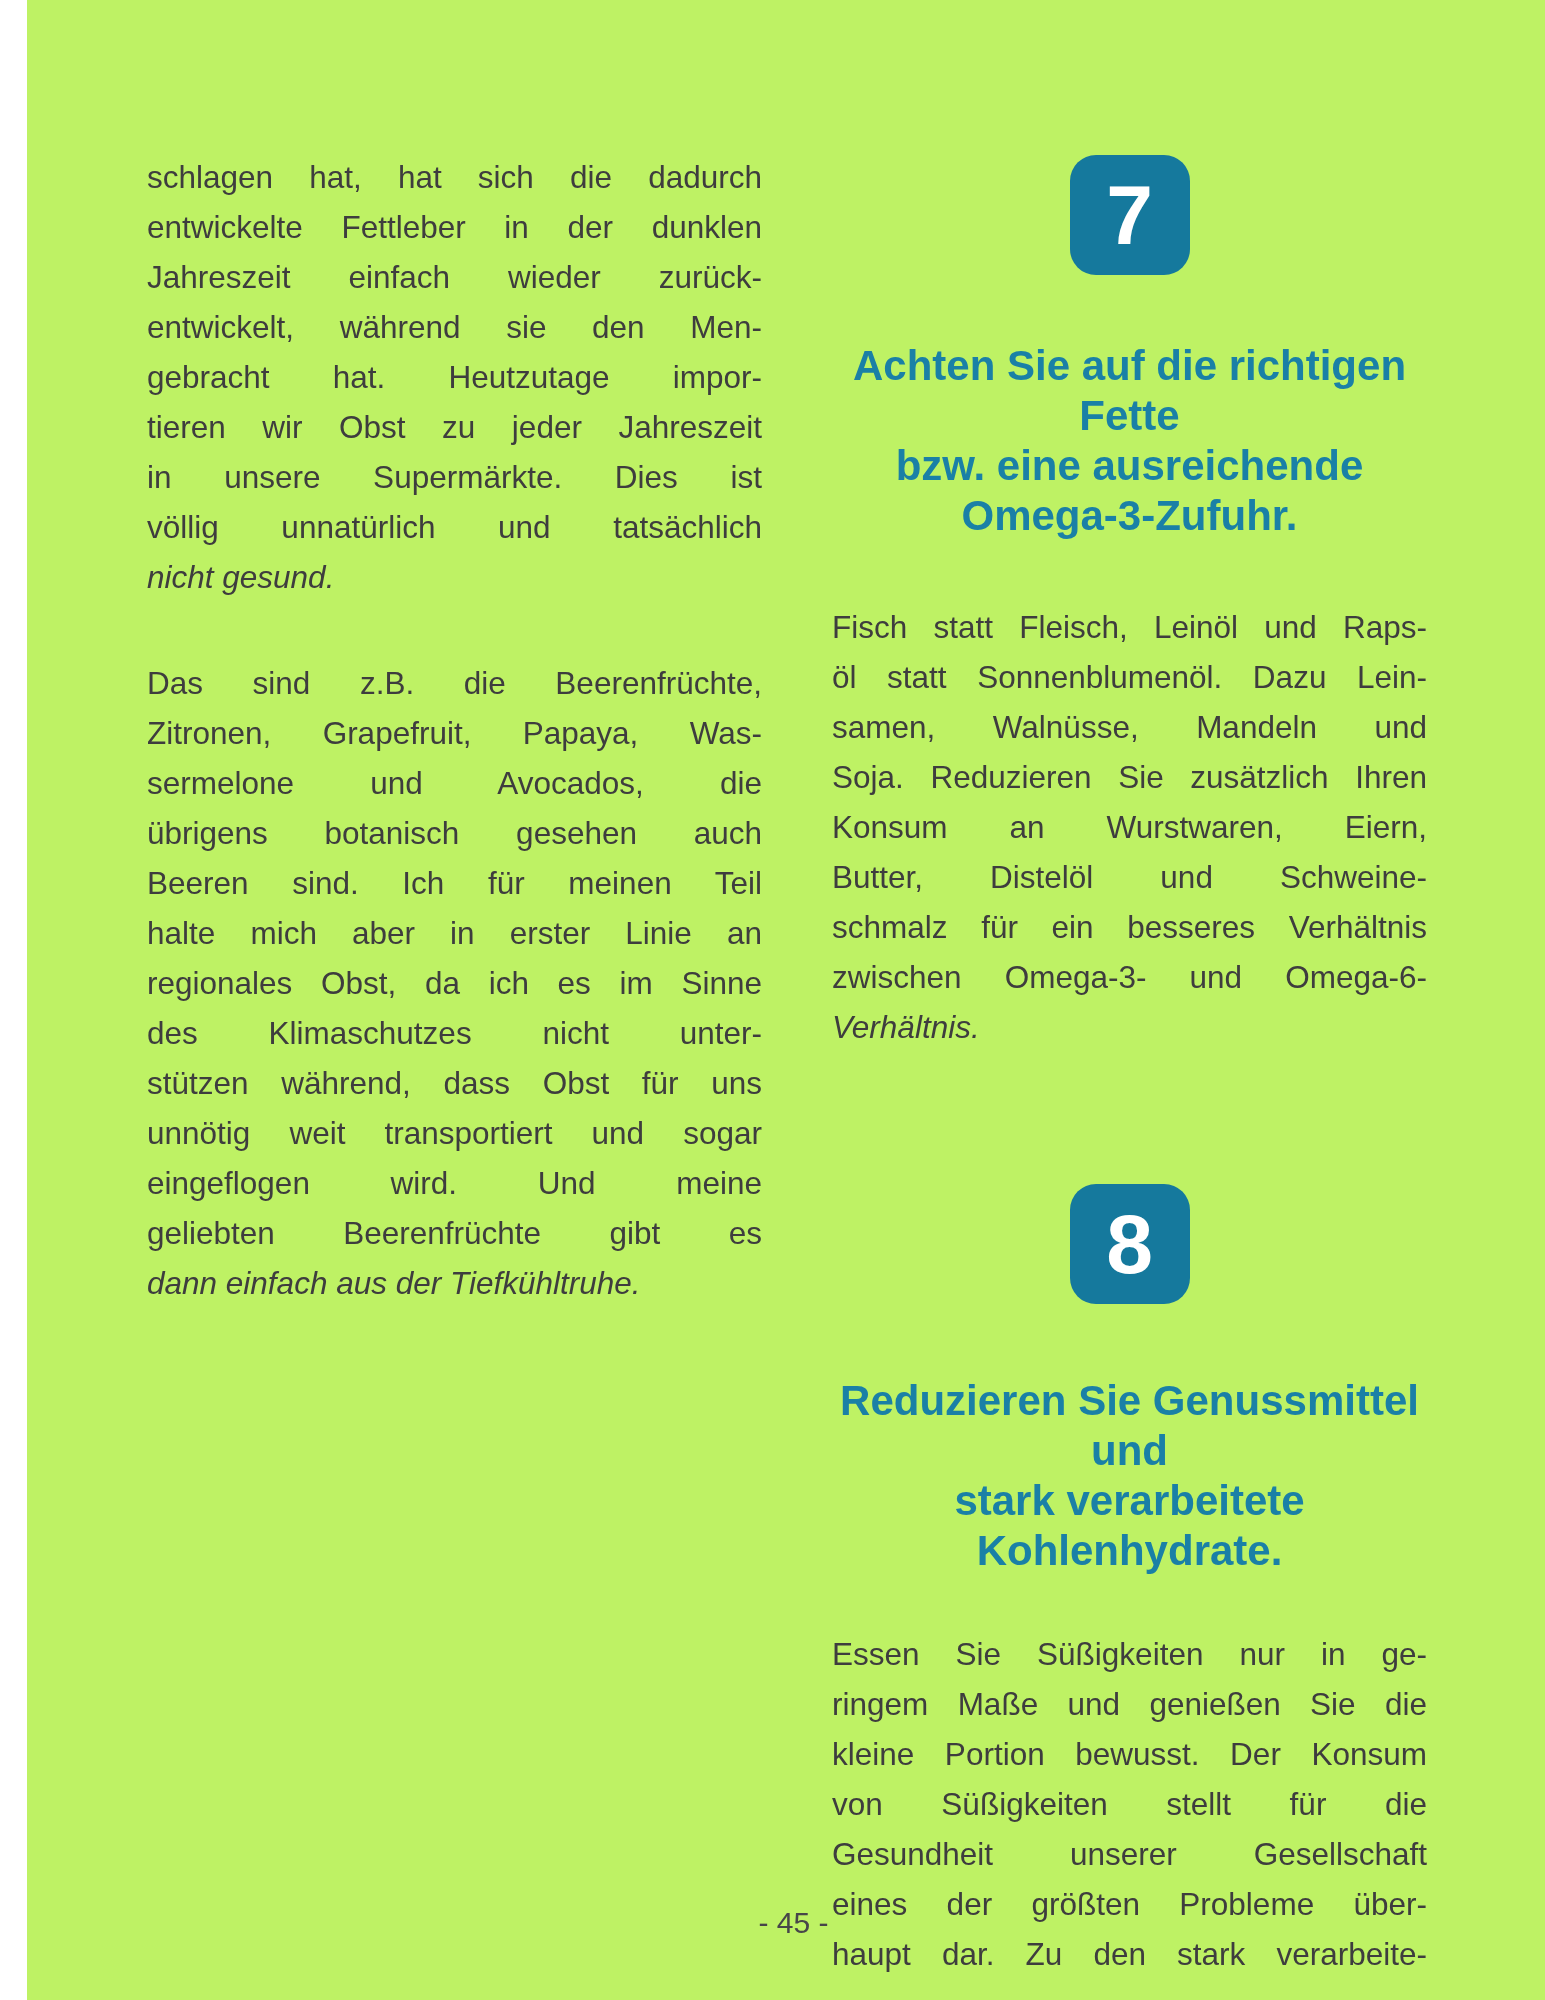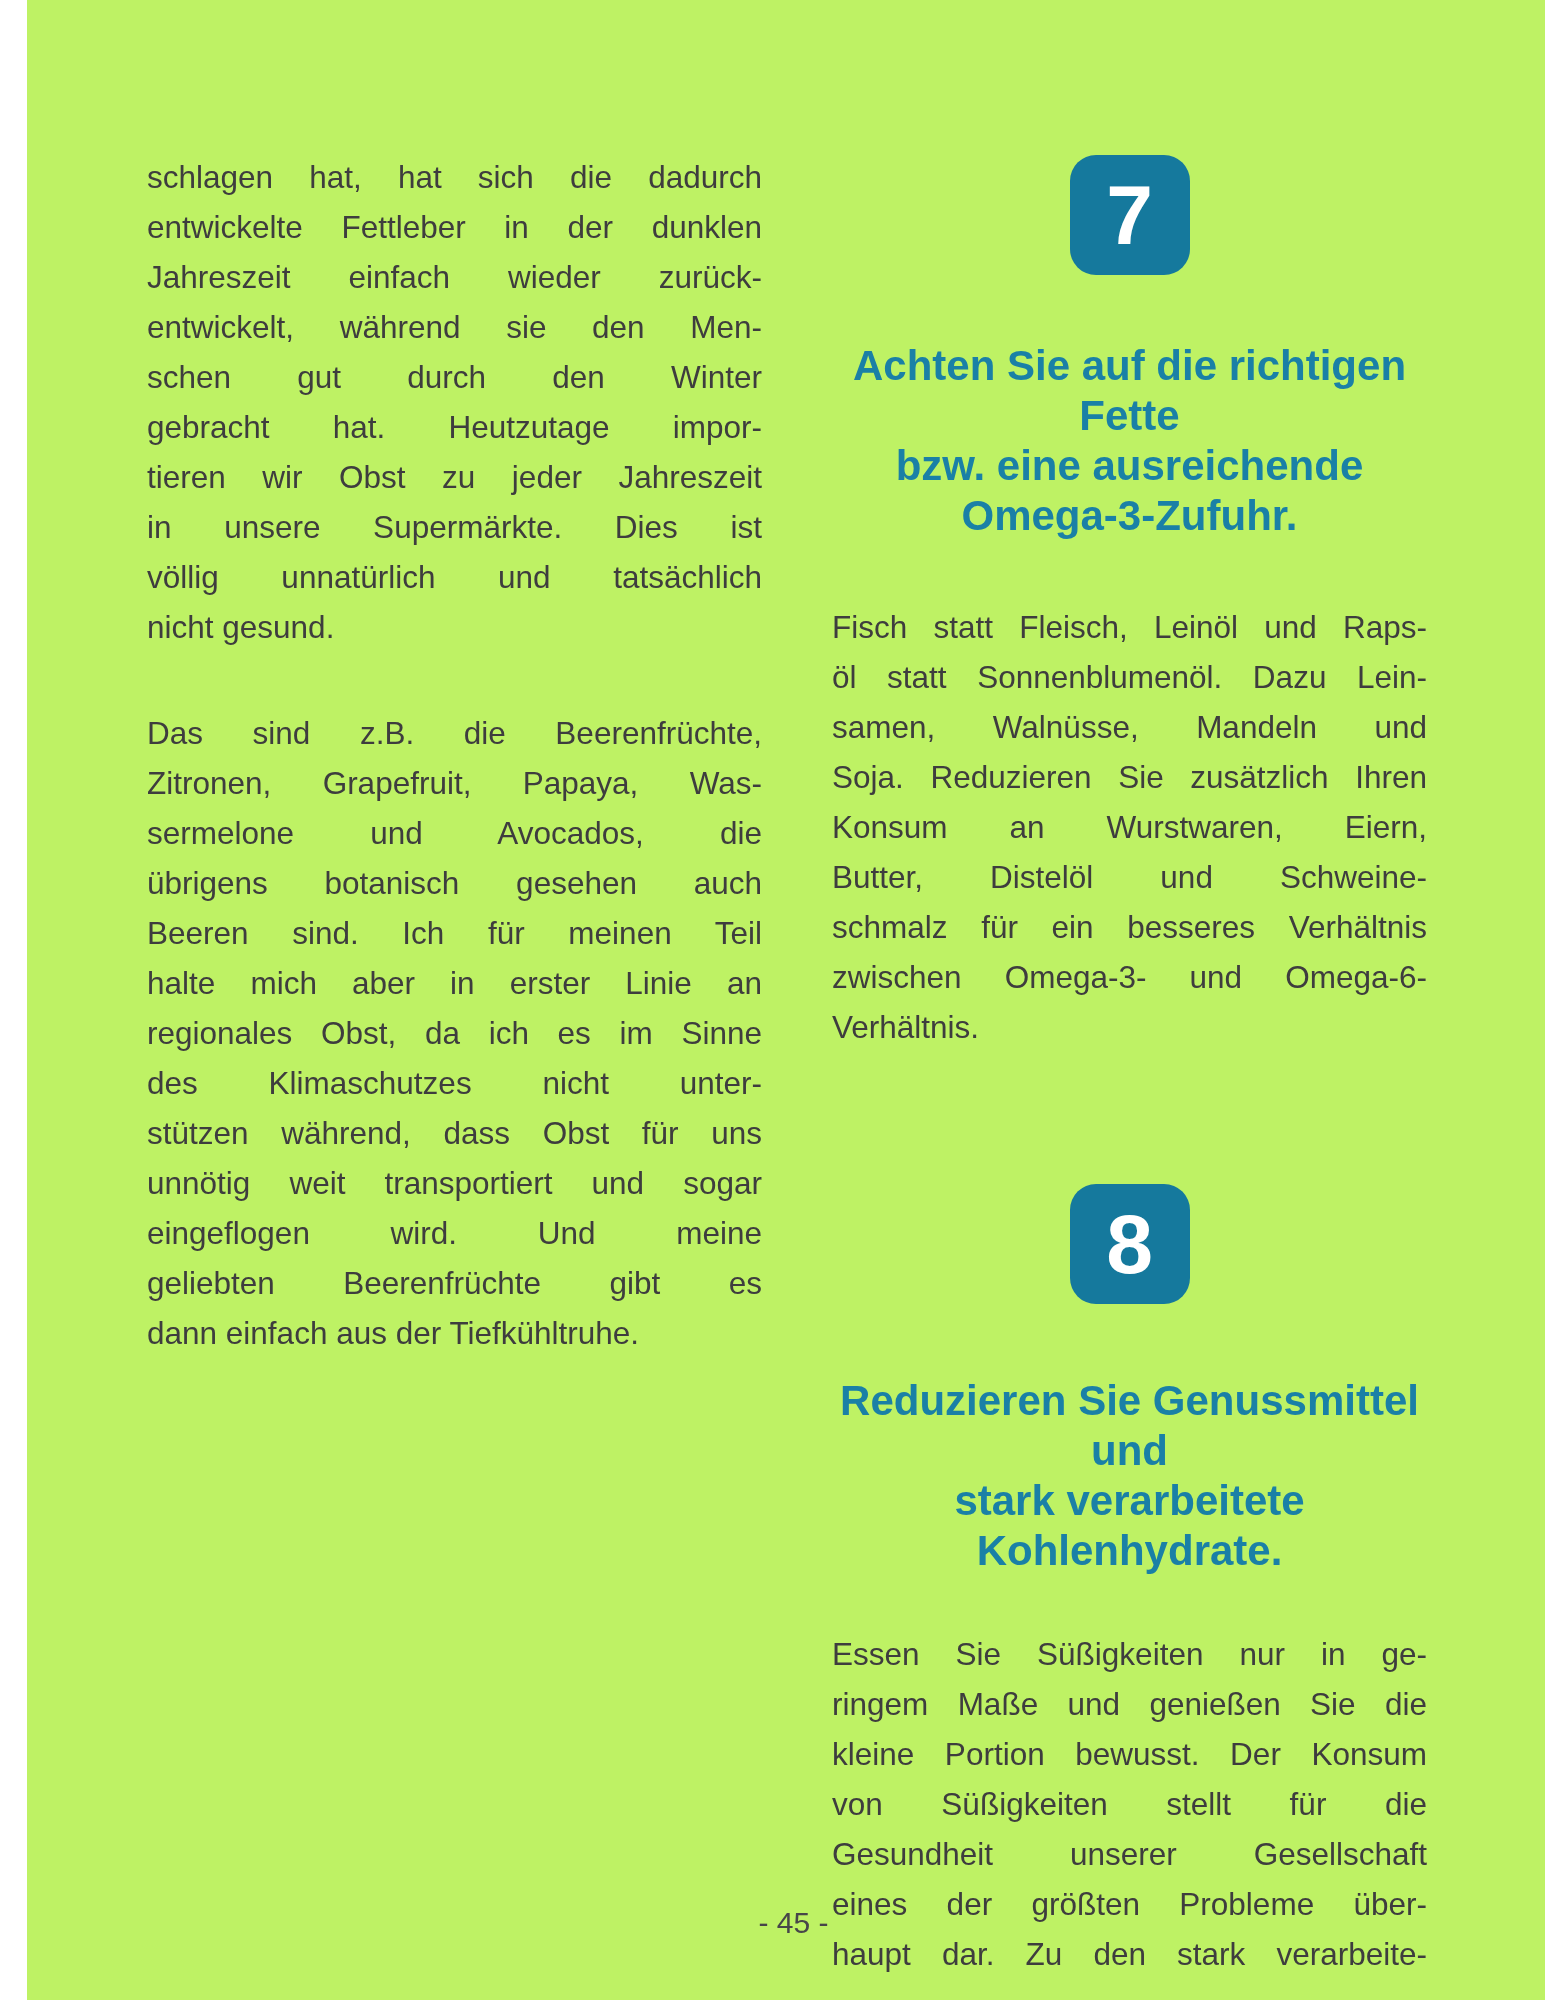--- a/index.html
+++ b/index.html
@@ -29,20 +29,21 @@
     line-height: 50px;
     color: var(--text-color, #3e3d3e);
   }
   .jpara .jline {
     text-align: justify;
     text-align-last: justify;
     white-space: nowrap;
   }
   .jpara:not(.justify-last) .jline:last-child {
     text-align-last: left;
+    font-style: italic;
   }
 
   .col-heading {
     font-size: 42px;
     line-height: 50px;
     font-weight: bold;
     color: var(--accent-heading, #1a80a6);
     text-align: center;
     white-space: pre-line;
   }
@@ -87,21 +88,20 @@
 <body>
 
 <div class="page" style="--text-color: #3e3d3e; --accent-heading: #1a80a6; --accent-badge: #15799d;">
 
   <div class="col col-left">
     <div class="jpara left-para-1">
         <div class="jline">schlagen hat, hat sich die dadurch</div>
         <div class="jline">entwickelte Fettleber in der dunklen</div>
         <div class="jline">Jahreszeit einfach wieder zurück-</div>
         <div class="jline">entwickelt, während sie den Men-</div>
-        <div class="jline">schen gut durch den Winter</div>
         <div class="jline">gebracht hat. Heutzutage impor-</div>
         <div class="jline">tieren wir Obst zu jeder Jahreszeit</div>
         <div class="jline">in unsere Supermärkte. Dies ist</div>
         <div class="jline">völlig unnatürlich und tatsächlich</div>
         <div class="jline">nicht gesund.</div>
       </div>
 
 
     <div class="jpara left-para-2">
         <div class="jline">Das sind z.B. die Beerenfrüchte,</div>

